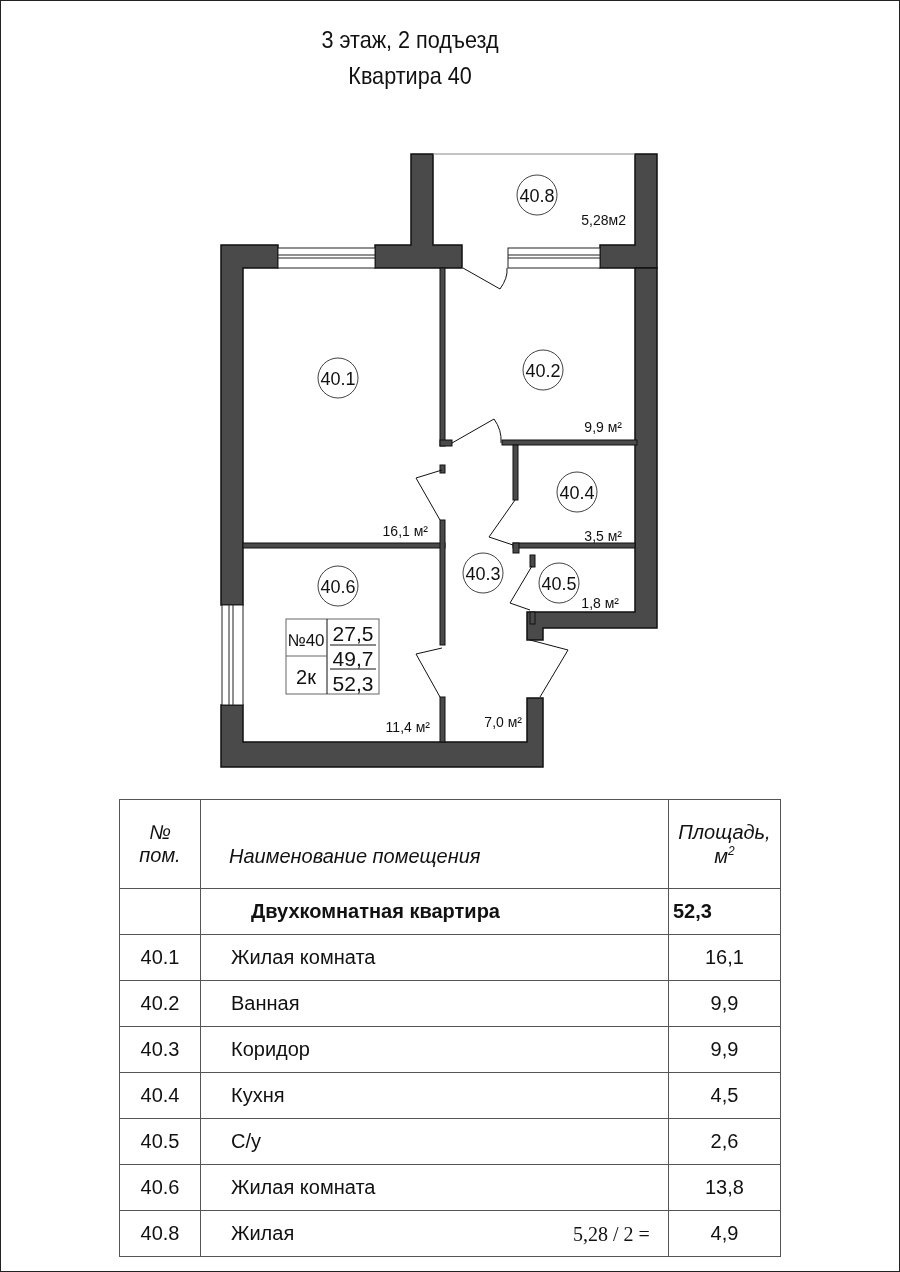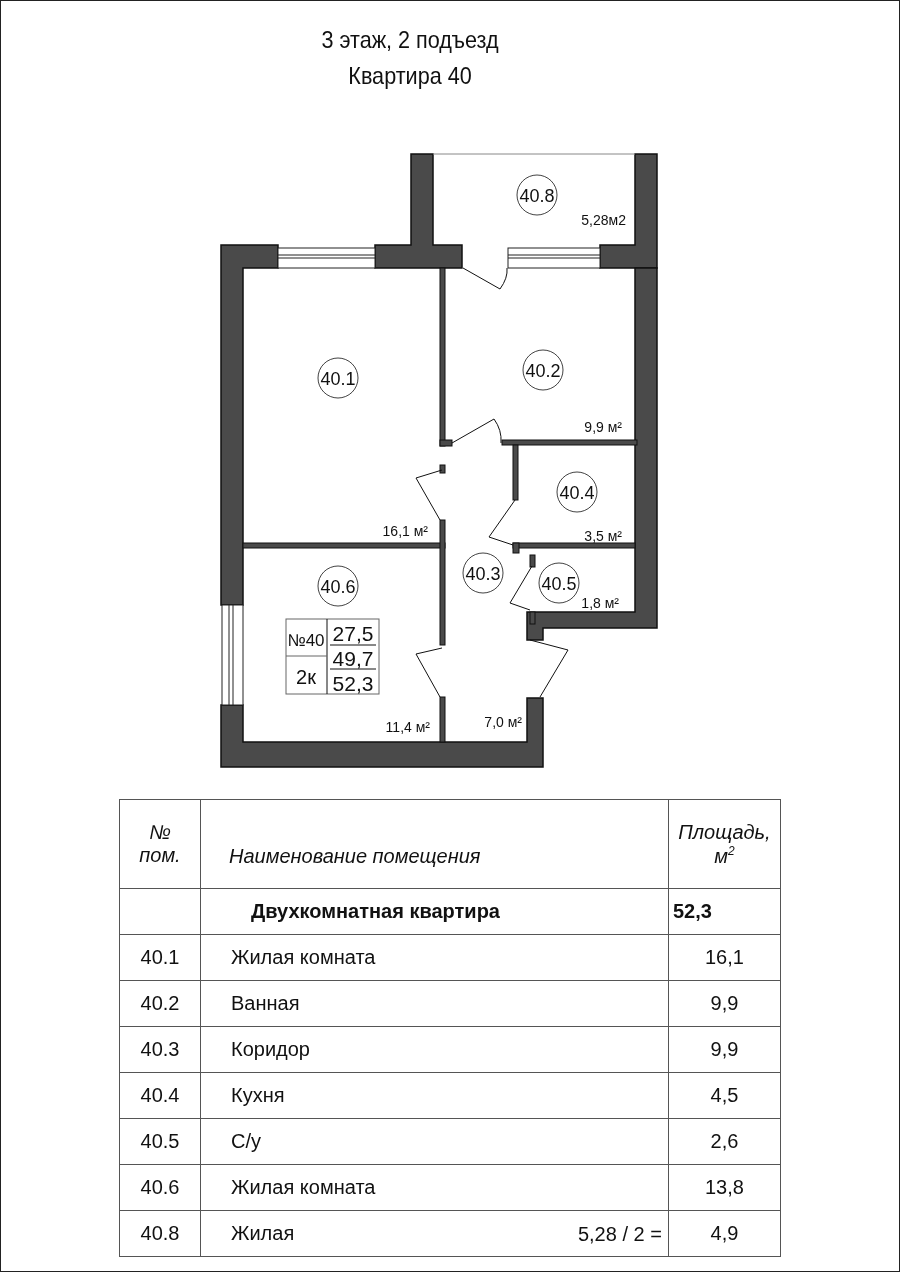--- a/index.html
+++ b/index.html
@@ -11,21 +11,21 @@
   svg.plan { position: absolute; left: 0; top: 0; }
   .lbl { font-family: "Liberation Sans", sans-serif; fill: #111; }
   table.rooms { position: absolute; left: 119px; top: 799px; width: 662px; border-collapse: collapse; font-size: 20px; }
   table.rooms td { border: 1px solid #555; padding: 0; height: 45px; vertical-align: middle; }
   table.rooms tr.head td { height: 88px; font-style: italic; }
   .c-num { width: 86px; text-align: center; }
   .c-name { width: 458px; padding-left: 30px !important; position: relative; }
   .c-area { width: 114px; text-align: center; }
   .head .c-name { padding-left: 28px !important; }
   .bold { font-weight: bold; }
-  .formula { position: absolute; right: 6px; top: 50%; transform: translateY(-50%); }
+  .formula { position: absolute; right: 18px; top: 50%; transform: translateY(-50%); font-family: Liberation Serif, serif; }
   sup { font-size: 12px; }
 </style>
 </head>
 <body>
 
 <div class="frame"></div>
 
 <div class="title t1">3 этаж, 2 подъезд</div>
 <div class="title t2">Квартира 40</div>
 

